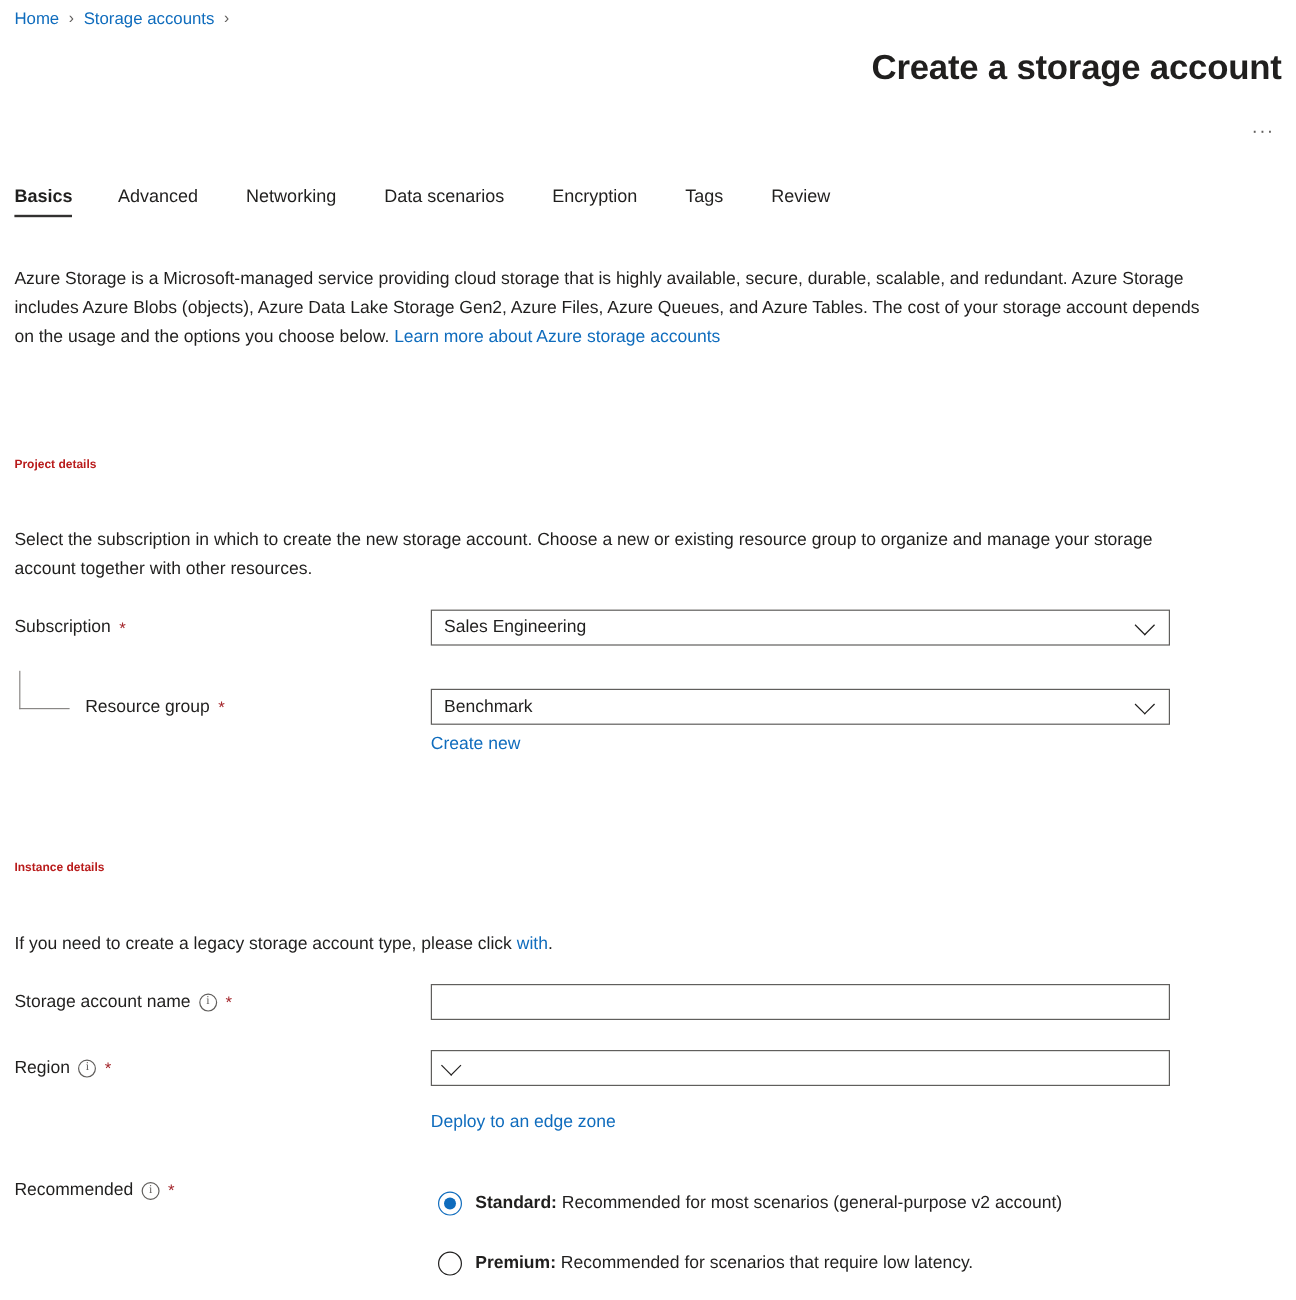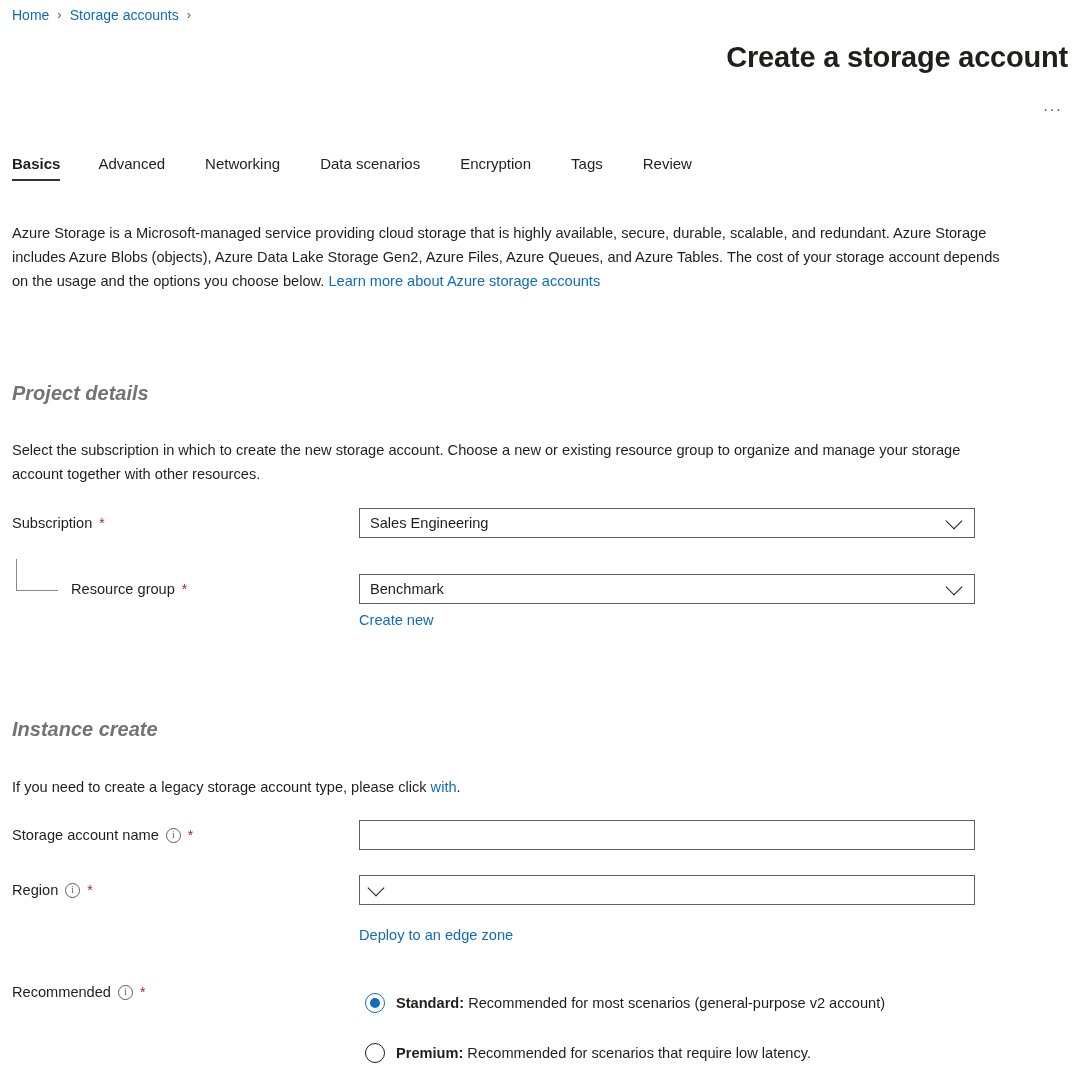--- a/index.html
+++ b/index.html
@@ -100,24 +100,23 @@
     color: #201f1e;
     max-width: 1000px;
   }
   .intro a {
     color: #0f6cbd;
     text-decoration: none;
     cursor: pointer;
   }
   
   .section-heading {
-    font-size: 20px;
+    font-size: 10px;
     font-weight: 700;
-    color: #737373;
-    font-style: italic;
+    color: #b91c1c;
   }
   .section-desc {
     font-size: 14.6px;
     line-height: 24px;
     color: #201f1e;
     max-width: 1000px;
   }
   .section-desc a { color: #0f6cbd; text-decoration: none; cursor: pointer; }
 
   
@@ -294,21 +293,21 @@
         <span class="chev"></span>
       </div>
     </div>
   </div>
 
   <div class="abs" style="left:359px; top:611px;">
     <a class="link">Create new</a>
   </div>
 
   <div class="abs" style="left:12px; top:718px;">
-    <div class="section-heading">Instance create</div>
+    <div class="section-heading">Instance details</div>
   </div>
 
   <div class="abs" style="left:12px; top:775px; width:1000px;">
     <div class="section-desc">
       <span>If you need to create a legacy storage account type, please click </span><a>with</a><span>.</span>
     </div>
   </div>
 
   <div class="abs form-row" style="left:12px; top:820px; width:1050px;">
     <div class="field-label">

